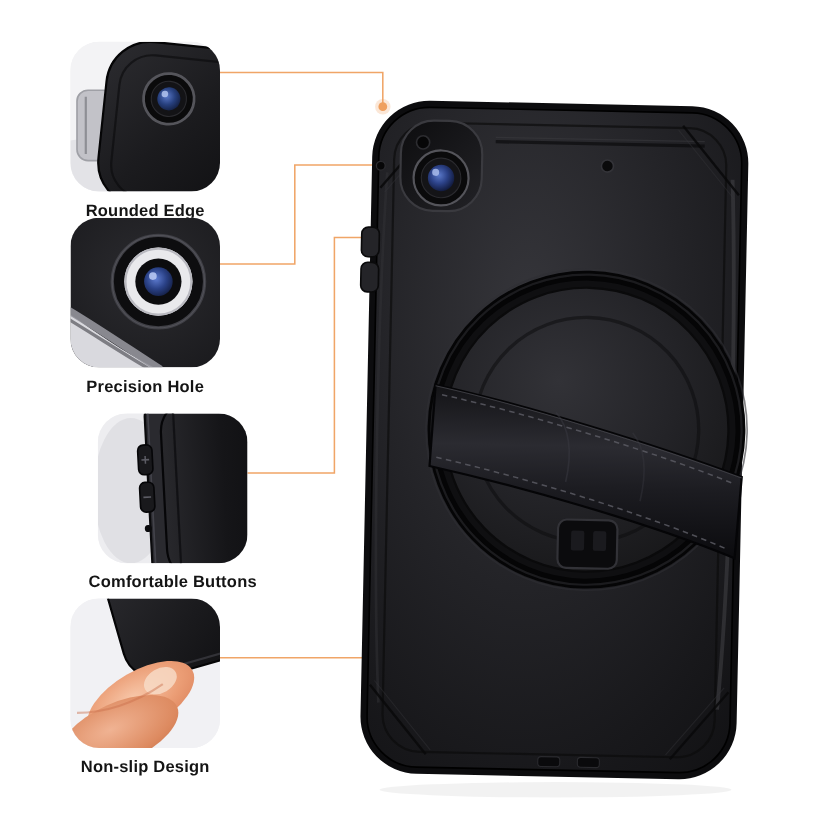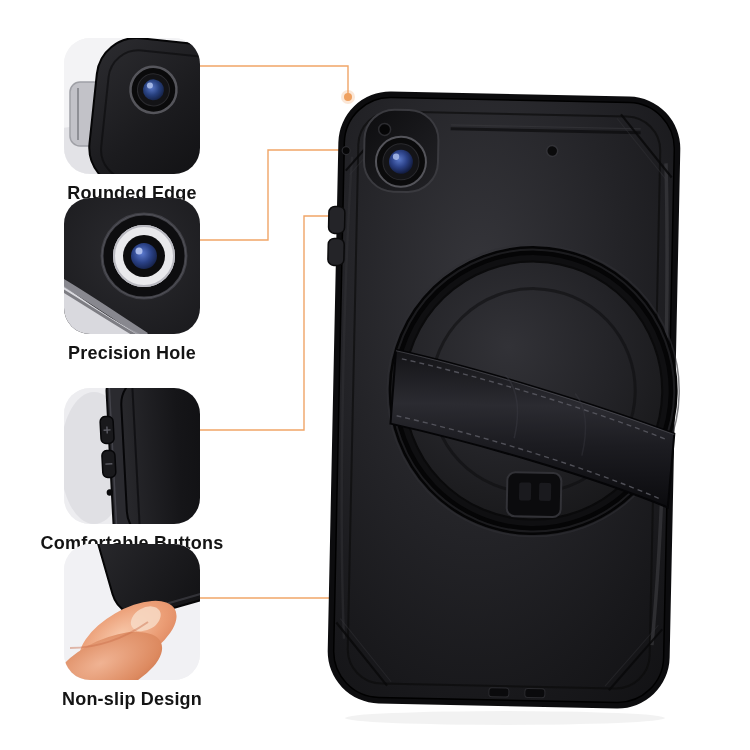--- a/index.html
+++ b/index.html
@@ -16,25 +16,25 @@
   .product { position:absolute; left:295px; top:70px; width:430px; height:660px; }
   .product svg { display:block; width:100%; height:100%; }
 
   .feature { position:absolute; left:64px; width:136px; }
   .thumb {
     width:136px; height:136px; border-radius:26px; overflow:hidden;
     background:#f2f2f4;
   }
   .thumb svg { display:block; width:100%; height:100%; }
   .feature-label {
-    margin-top:9px; font-weight:700; font-size:18px; letter-spacing:.2px;
+    margin-top:9px; font-weight:700; font-size:15px; letter-spacing:.2px;
     color:var(--label-text,#141414); white-space:nowrap; text-align:center;
     position:relative; left:50%; transform:translateX(-50%); width:max-content;
   }
-  .f1 { top:38px; }  .f2 { top:198px; }  .f3 { top:388px; }  .f4 { top:544px; }
+  .f1 { top:38px; }  .f2 { top:198px; }  .f3 { top:376px;margin-left:25px; }  .f4 { top:544px; }
 </style>
 </head>
 <body>
 
 <div class="stage">
 
   <svg class="connectors" viewBox="0 0 750 750">
     <polyline class="connector-line" points="200,66 348,66 348,94"></polyline>
     <circle class="connector-halo" cx="348" cy="97" r="7"></circle>
     <circle class="connector-dot" cx="348" cy="97" r="4"></circle>

